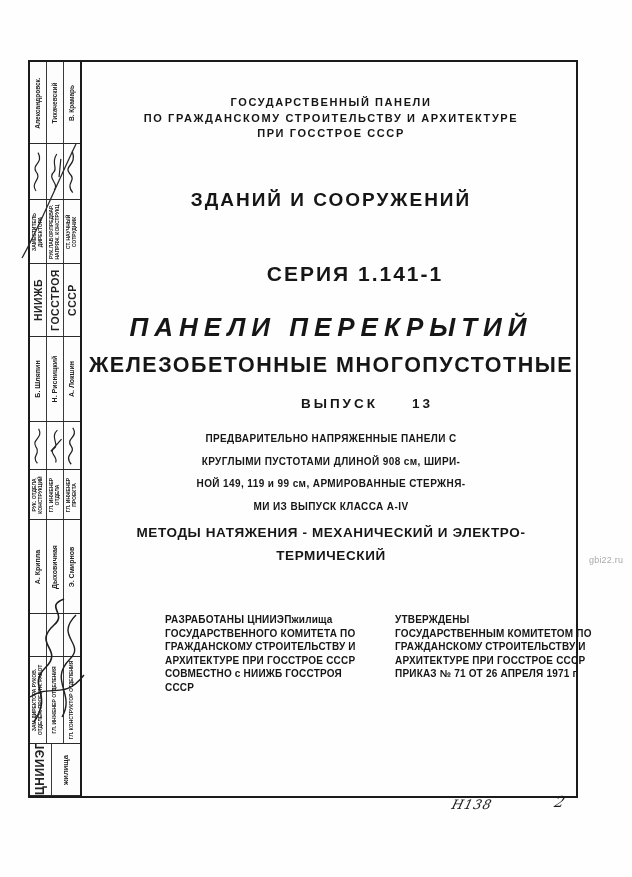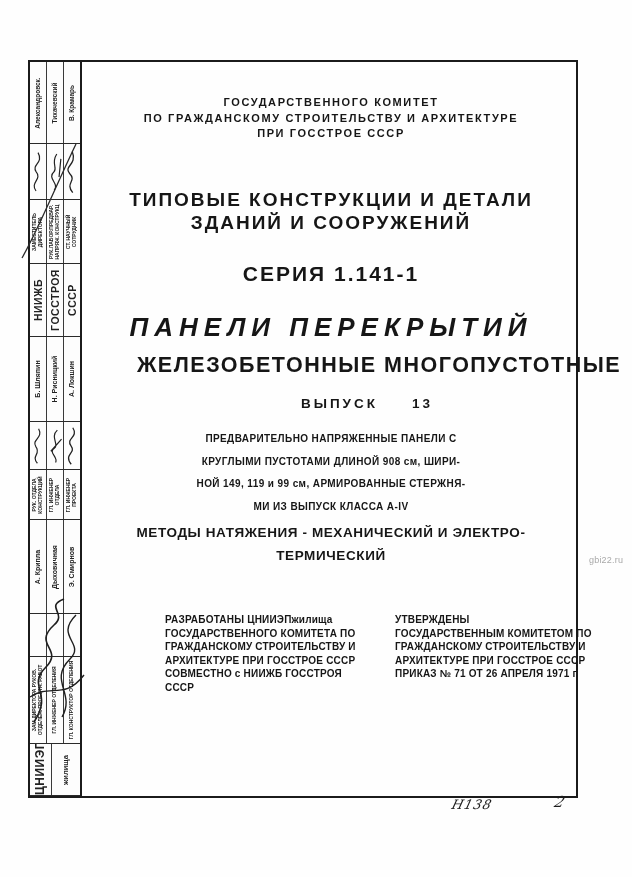--- a/index.html
+++ b/index.html
@@ -29,23 +29,23 @@
   .r-titles3{height:87px;} .r-titles3 .vtext{width:82px;font-size:5px;}
   .r-org2{height:52px;}
   .r-org2 .c1{flex:0 0 22px;} .r-org2 .c1 .vtext{width:50px;font-size:12px;letter-spacing:.5px;white-space:nowrap;}
   .r-org2 .c2 .vtext{width:50px;font-size:7.5px;white-space:nowrap;}
   .sig-svg{position:absolute;left:50%;top:50%;transform:translate(-50%,-50%) rotate(-78deg);}
   
   .main{position:absolute;left:52px;top:0;width:498px;height:100%;}
   .cline{position:absolute;width:100%;text-align:center;font-weight:bold;}
   .committee{top:33px;font-size:11px;letter-spacing:1.6px;line-height:15.5px;}
   .typical{top:126px;font-size:19px;letter-spacing:2px;line-height:23px;}
-  .series{top:200px;font-size:21px;letter-spacing:2px;}
+  .series{top:200px;font-size:21px;letter-spacing:2px;padding-left:24px;}
   .title1{top:250px;font-size:26px;letter-spacing:6px;font-style:italic;}
-  .title2{top:291px;font-size:21.5px;letter-spacing:1.5px;padding-left:48px;}
+  .title2{top:291px;font-size:21.5px;letter-spacing:1.5px;}
   .issue{top:334px;font-size:13.5px;letter-spacing:3px;padding-left:36px;}
   .issue .gap{display:inline-block;width:34px;}
   .desc{top:366px;font-size:10px;letter-spacing:.4px;line-height:22.5px;}
   .methods{top:459px;font-size:13.5px;letter-spacing:.6px;line-height:23px;}
   .block{position:absolute;font-size:10px;font-weight:bold;line-height:13.5px;letter-spacing:.2px;text-align:left;margin-left:13px;}
   .developed{left:70px;top:551px;width:232px;}
   .approved{left:300px;top:551px;width:225px;}
   
   .watermark{position:absolute;left:589px;top:555px;font-size:9px;color:#a9a9a9;letter-spacing:.2px;}
   .handnum{position:absolute;font-family:"DejaVu Serif",serif;font-style:italic;color:#1d1d1d;}
@@ -202,27 +202,26 @@
         <path d="M38,120 C52,96 24,84 46,62 C62,46 30,40 52,18 M6,100 C26,86 40,104 60,78" fill="none" stroke="#1f1f1f" stroke-width="1.4"></path>
       </svg>
       <svg class="stroke-svg" style="left:-10px;top:78px;" width="60" height="120" viewBox="0 0 60 120">
         <path d="M2,118 C18,90 34,50 56,4" fill="none" stroke="#2a2a2a" stroke-width="1.3"></path>
       </svg>
     </div>
 
     <div class="main">
 
       <div class="cline committee">
-        <div>ГОСУДАРСТВЕННОГО  КОМИТЕТ</div>
+        <div>ГОСУДАРСТВЕННЫЙ  ПАНЕЛИ</div>
         <div>ПО ГРАЖДАНСКОМУ СТРОИТЕЛЬСТВУ И АРХИТЕКТУРЕ</div>
         <div>ПРИ  ГОССТРОЕ  СССР</div>
       </div>
 
       <div class="cline typical">
-        <div>ТИПОВЫЕ КОНСТРУКЦИИ И ДЕТАЛИ</div>
         <div>ЗДАНИЙ И СООРУЖЕНИЙ</div>
       </div>
 
       <div class="cline series">СЕРИЯ 1.141-1</div>
 
       <div class="cline title1">ПАНЕЛИ ПЕРЕКРЫТИЙ</div>
       <div class="cline title2">ЖЕЛЕЗОБЕТОННЫЕ МНОГОПУСТОТНЫЕ</div>
 
       <div class="cline issue">
         <span>ВЫПУСК</span><span class="gap"></span><span>13</span>

